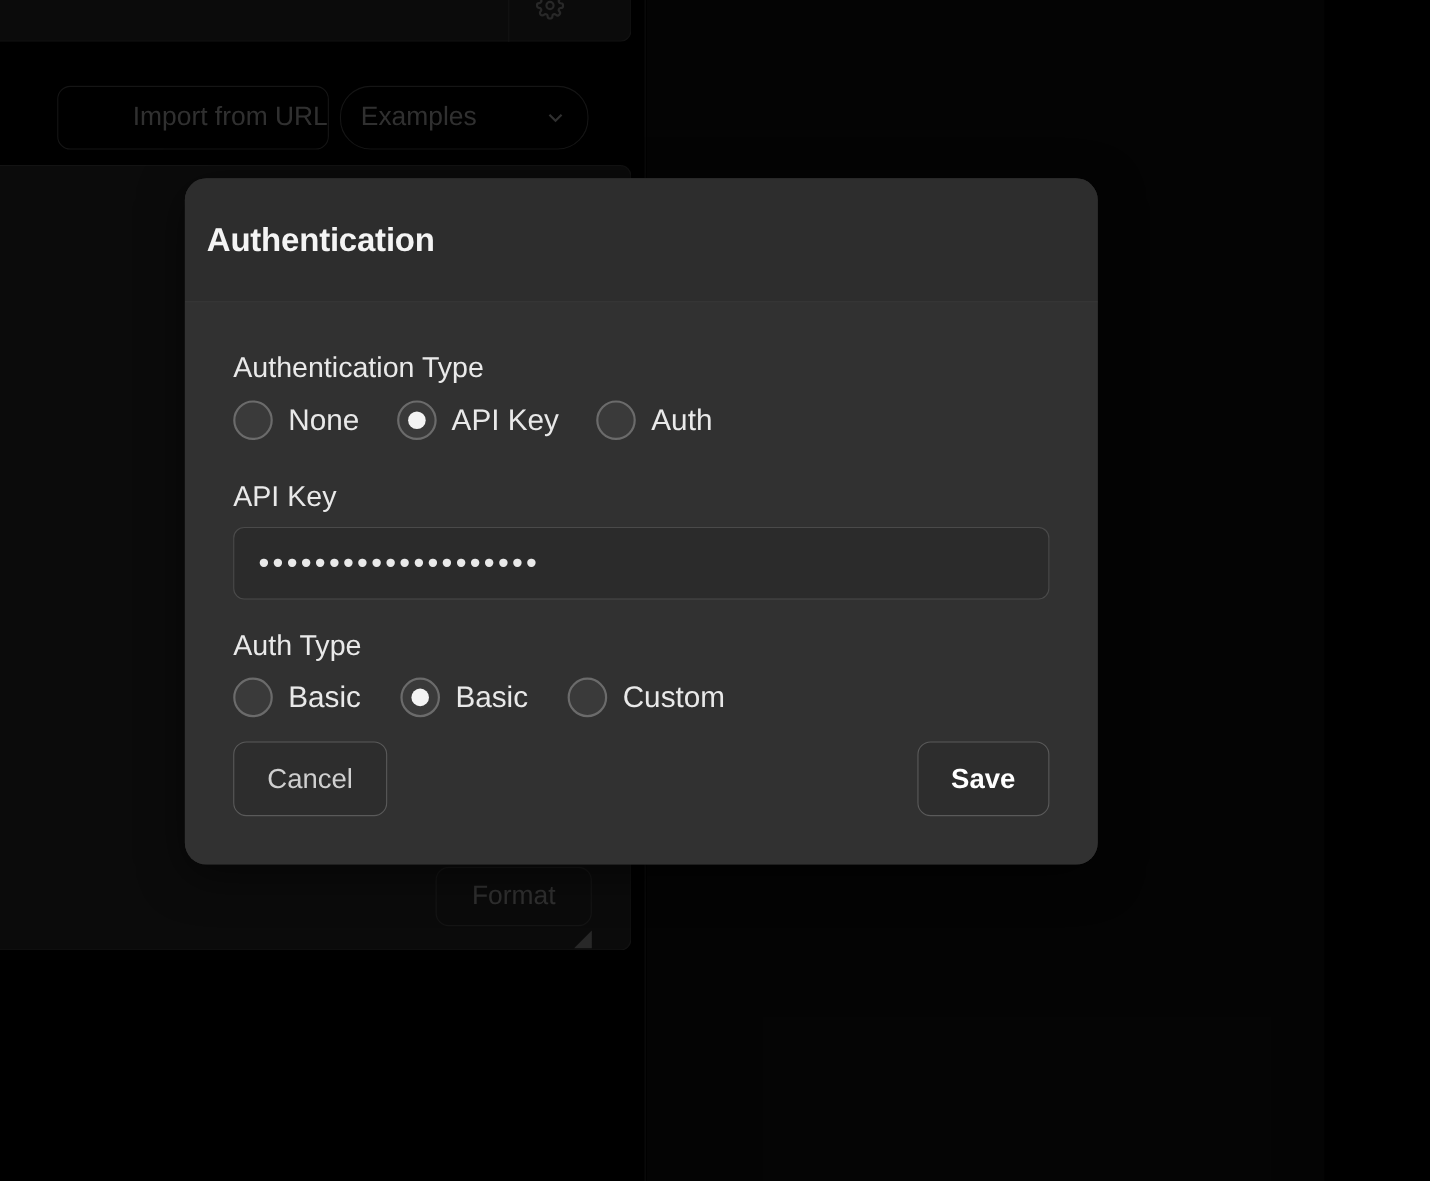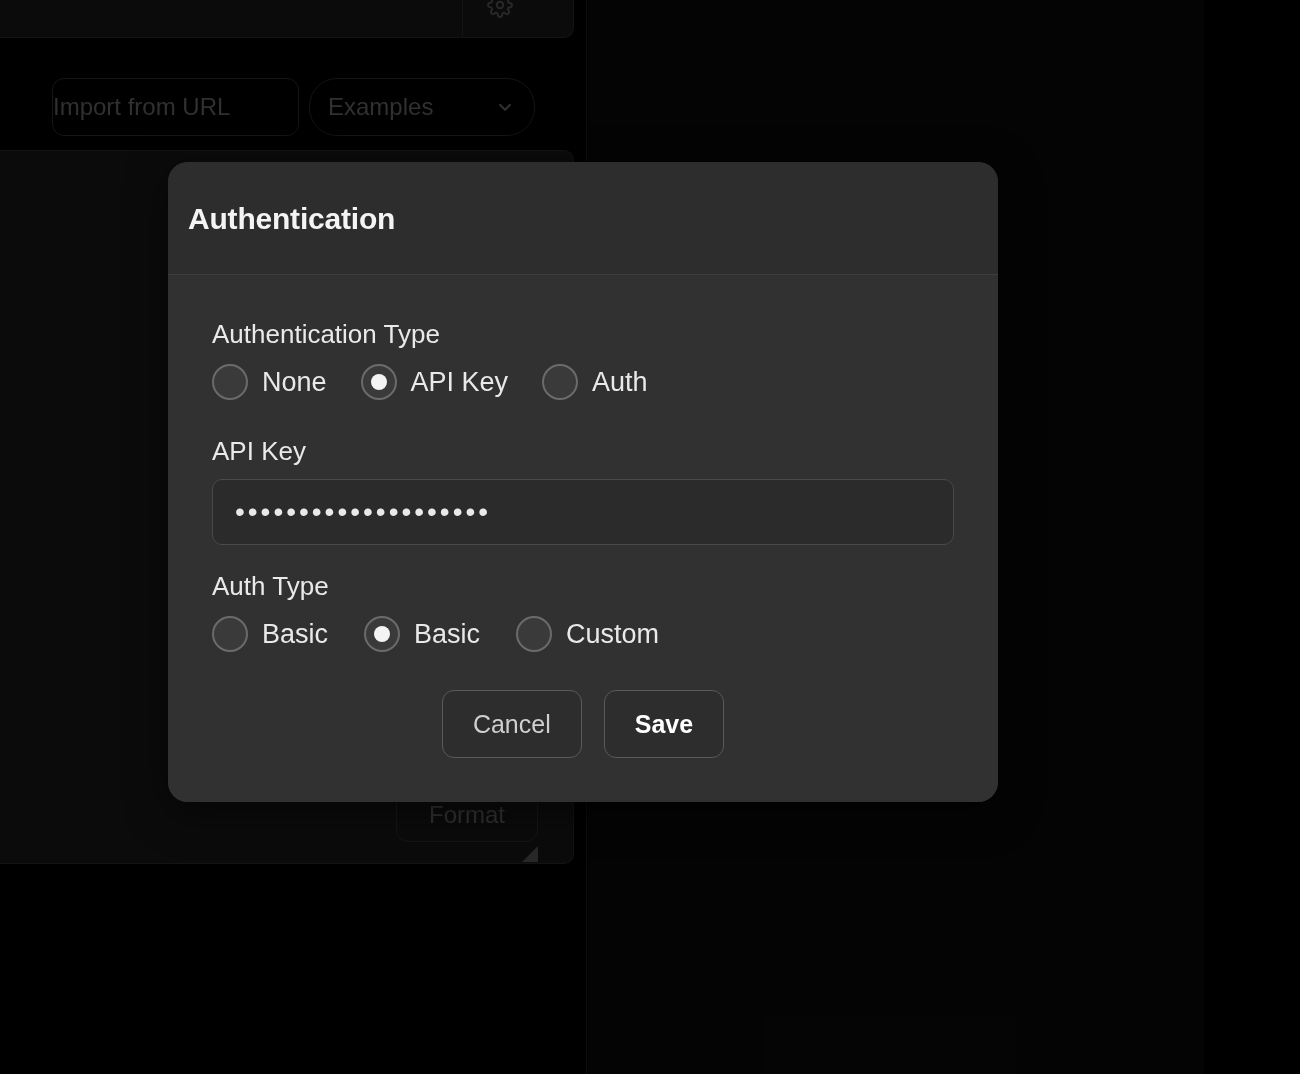--- a/index.html
+++ b/index.html
@@ -57,21 +57,21 @@
       background: transparent;
       color: #6b6b6b;
       font-size: 24px;
       display: flex;
       align-items: center;
       padding: 0 24px;
       gap: 46px;
     }
     .bg-btn.import {
       width: 247px;
-      justify-content: flex-start;
+      justify-content: flex-end;
       padding: 0;
     }
     .bg-btn.examples {
       width: 226px;
       justify-content: space-between;
       padding-left: 18px;
       padding-right: 18px;
       border-radius: 28px;
     }
     .bg-panel-mid {
@@ -162,21 +162,21 @@
       font-weight: 400;
       margin-bottom: 14px;
     }
     .radio-row {
       display: flex;
       gap: 34px;
       align-items: center;
       margin-bottom: 36px;
     }
     .radio-row.last {
-      margin-bottom: 38px;
+      margin-bottom: 22px;
       gap: 36px;
     }
     .radio-option {
       display: flex;
       align-items: center;
       gap: 14px;
       cursor: pointer;
       justify-content: center;
     }
     .radio-circle {
@@ -220,21 +220,21 @@
       border: 1px solid #4a4a4a;
       border-radius: 10px;
       color: #e9e9e9;
       font-size: 28px;
       padding: 0 22px;
       letter-spacing: 3px;
       font-family: inherit;
     }
     .modal-footer {
       display: flex;
-      justify-content: center;
+      justify-content: space-between;
       gap: 22px;
     }
     .btn {
       height: 68px;
       border: 1.5px solid #5a5a5a;
       border-radius: 12px;
       background: #2d2d2d;
       color: #e9e9e9;
       font-size: 25px;
       font-weight: 500;

